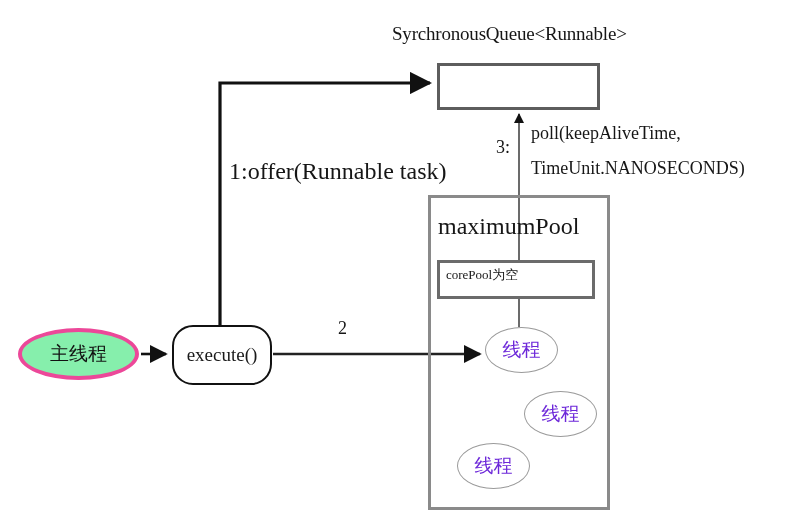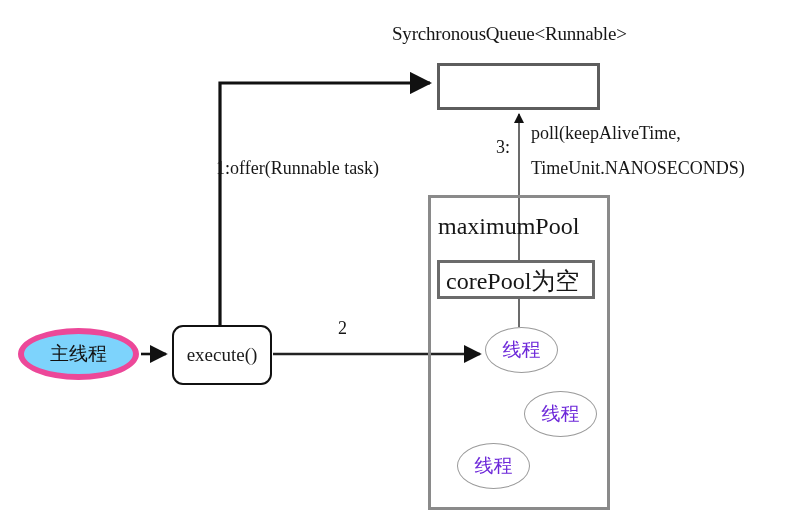--- a/index.html
+++ b/index.html
@@ -69,33 +69,33 @@
     top: 245px;
     width: 158px;
     height: 39px;
     border: 3px solid #6b6b6b;
     background: #ffffff;
     box-sizing: border-box;
   }
   #corepool-label {
     left: 446px;
     top: 253px;
-    font-size: 24px;
+    font-size: 13px;
   }
 
   
   #main-thread-ellipse {
     position: absolute;
     left: 18px;
     top: 313px;
     width: 121px;
     height: 52px;
-    border: 6px solid #ec4899;
+    border: 4px solid #ec4899;
     border-radius: 50%;
-    background: #7dd3fc;
+    background: #86efac;
     box-sizing: border-box;
   }
   #main-thread-label {
     position: absolute;
     left: 0; top: 0; right: 0; bottom: 0;
     display: flex;
     align-items: center;
     justify-content: center;
     font-size: 19px;
     font-family: "DejaVu Sans", sans-serif;
@@ -103,21 +103,21 @@
   }
 
   
   #execute-box {
     position: absolute;
     left: 172px;
     top: 310px;
     width: 100px;
     height: 60px;
     border: 2px solid #111111;
-    border-radius: 11px;
+    border-radius: 21px;
     background: #ffffff;
     box-sizing: border-box;
   }
   #execute-label {
     position: absolute;
     left: 0; top: 0; right: 0; bottom: 0;
     display: flex;
     align-items: center;
     justify-content: center;
     font-size: 19px;
@@ -140,23 +140,23 @@
     font-size: 19px;
     font-family: "DejaVu Sans", sans-serif;
     color: #6d28d9;
   }
   #worker-1 { left: 485px; top: 312px; width: 73px; height: 46px; }
   #worker-2 { left: 524px; top: 376px; width: 73px; height: 46px; }
   #worker-3 { left: 457px; top: 428px; width: 73px; height: 46px; }
 
   
   #label-offer {
-    left: 216px;
+    left: 229px;
     top: 143px;
-    font-size: 18px;
+    font-size: 24px;
   }
   #label-two {
     left: 338px;
     top: 303px;
     font-size: 18px;
   }
   #label-three {
     left: 496px;
     top: 122px;
     font-size: 18px;

